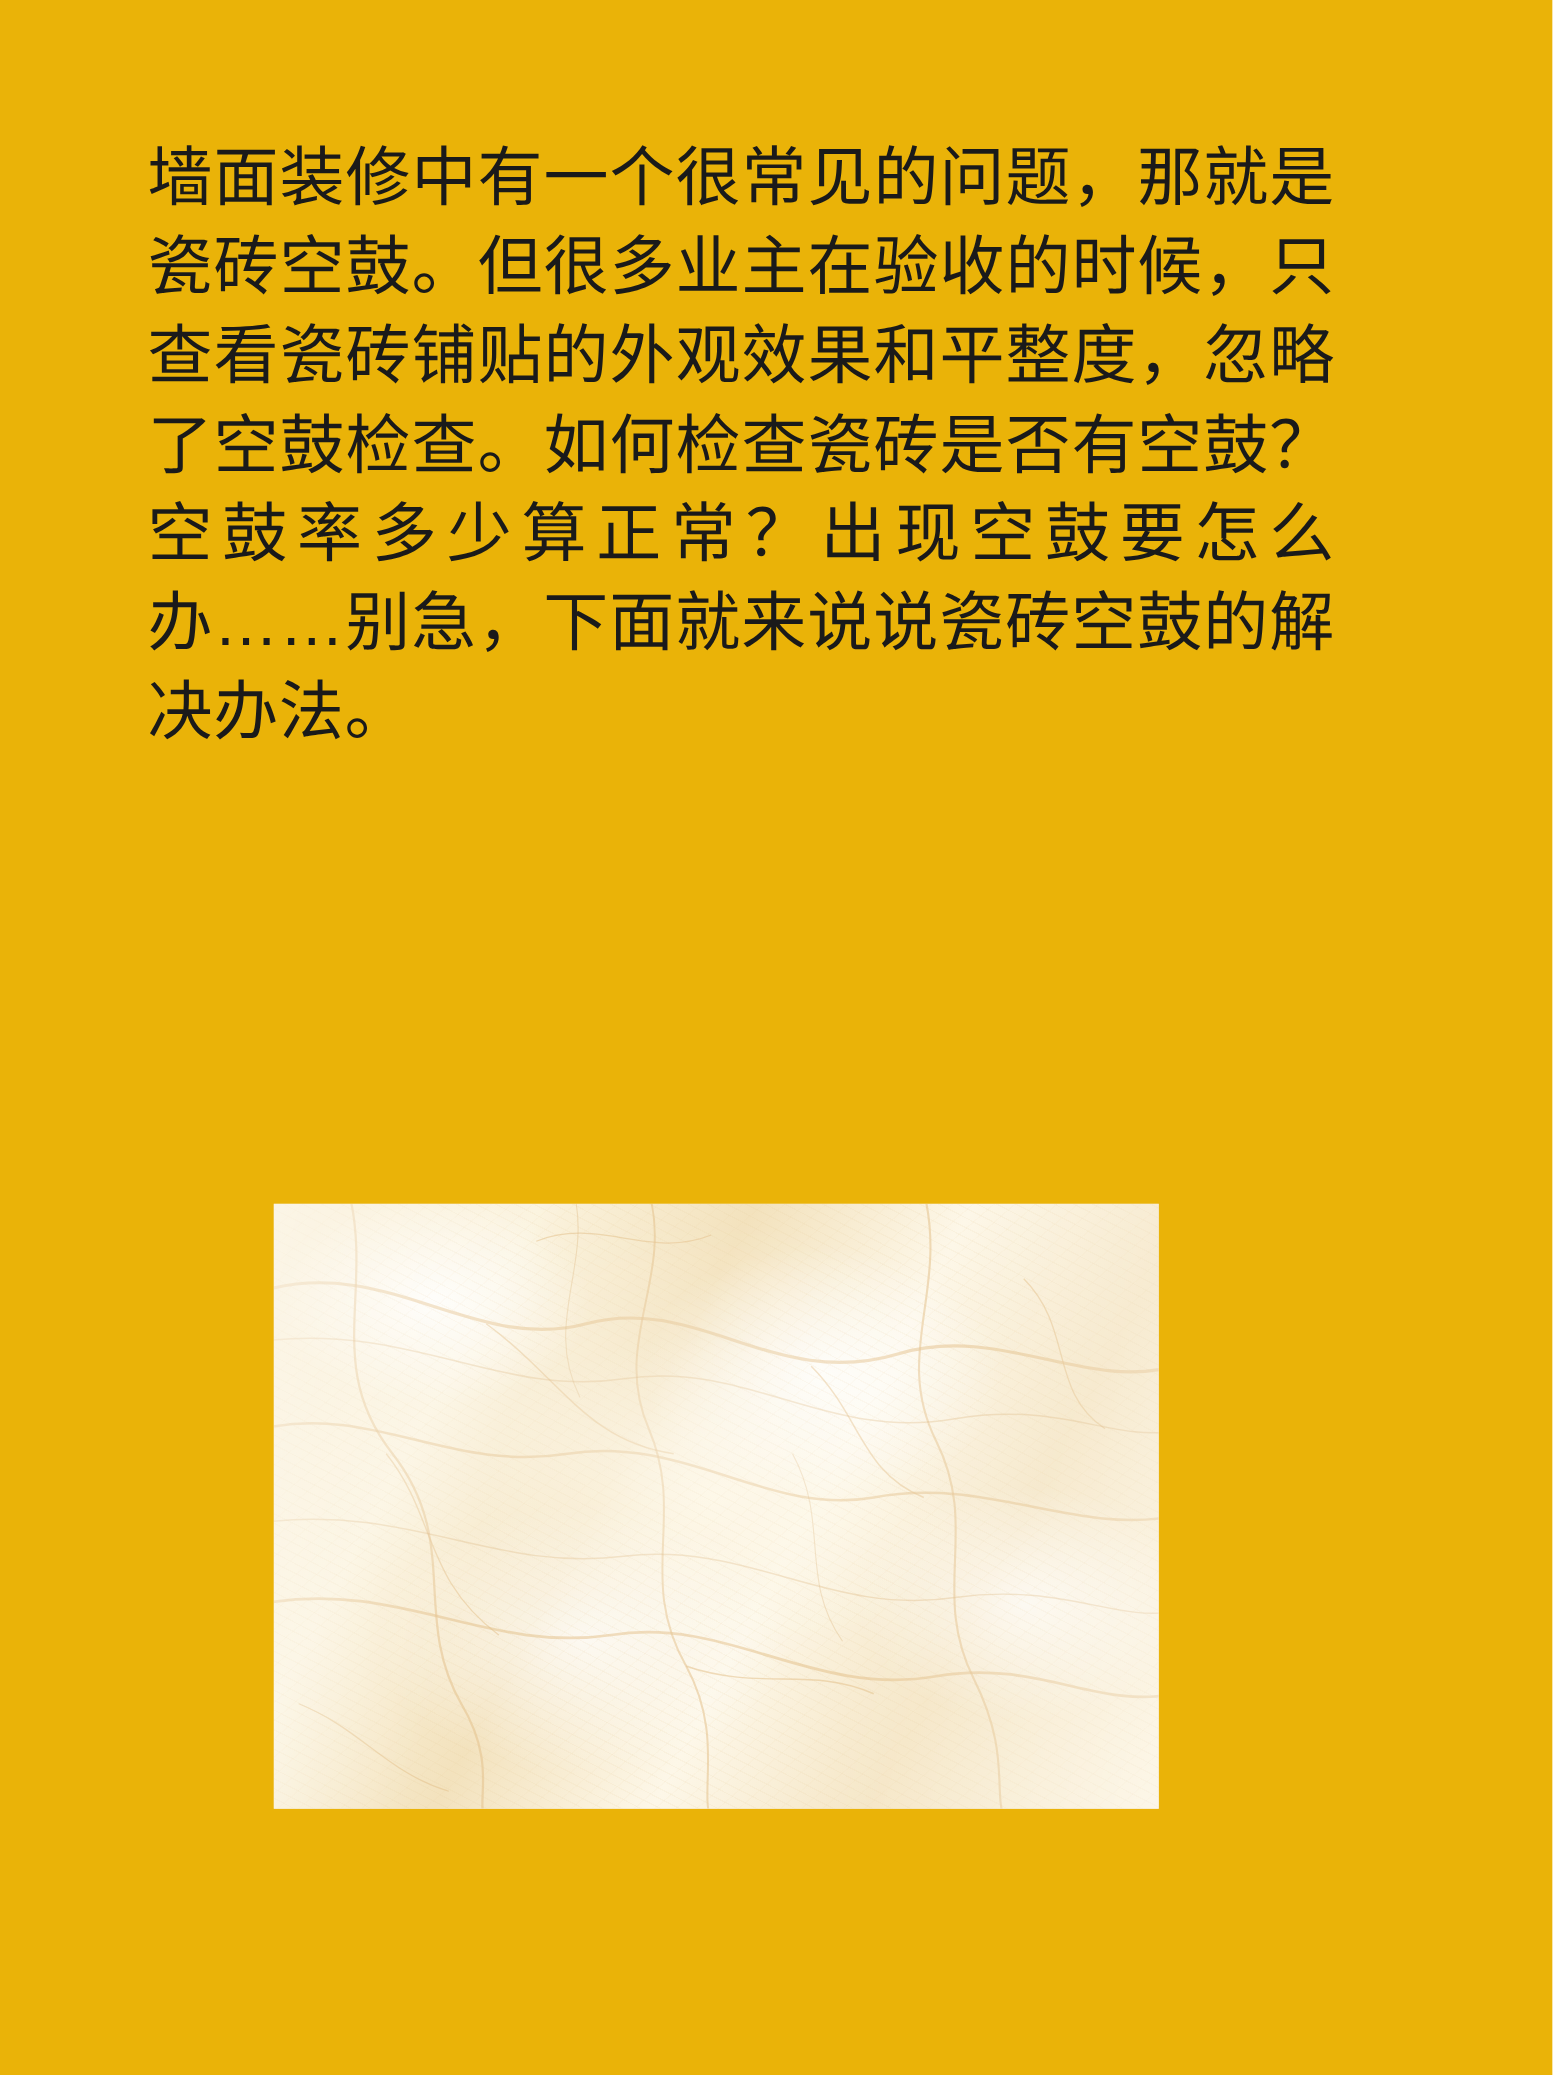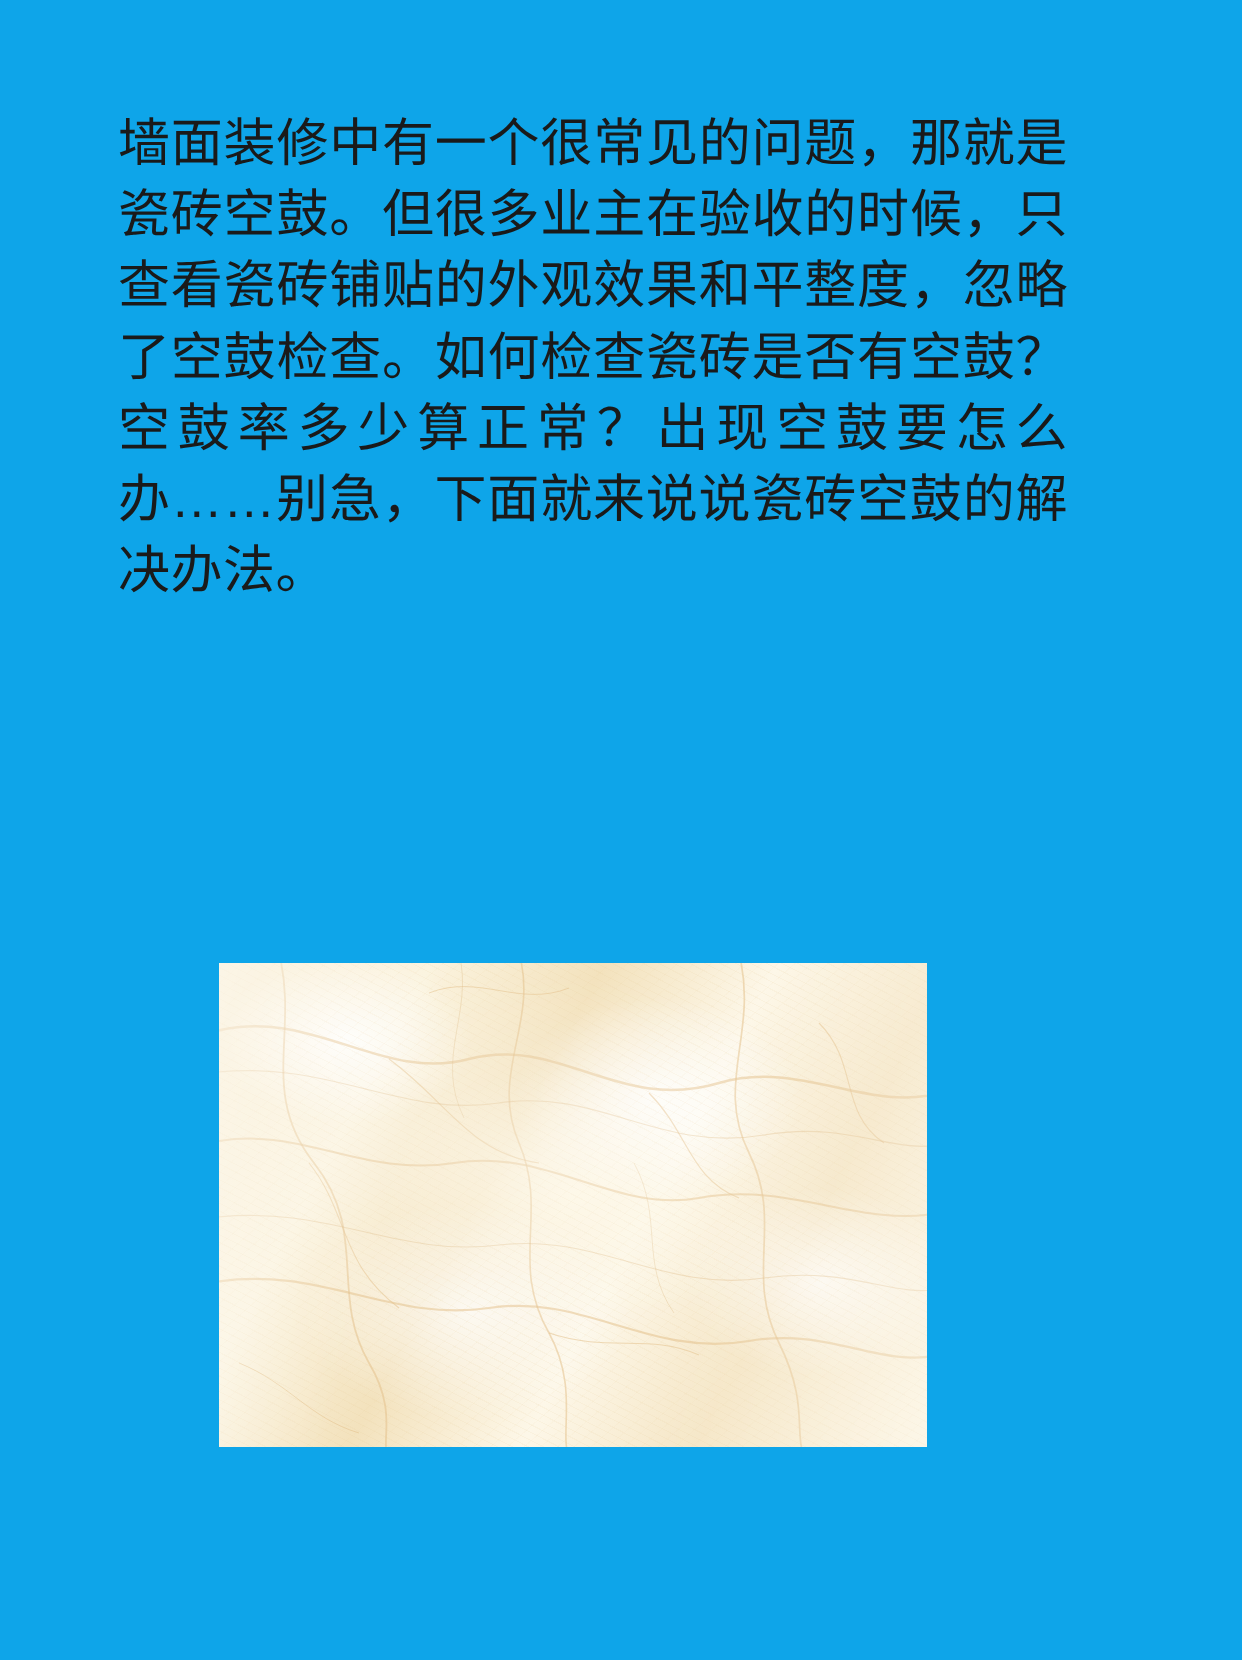--- a/index.html
+++ b/index.html
@@ -10,21 +10,21 @@
   body {
     width: 1242px;
     height: 1660px;
     position: relative;
     font-family: "Liberation Sans", "DejaVu Sans", sans-serif;
     overflow: hidden;
   }
   .page {
     position: absolute;
     inset: 0;
-    background: #0ea5e9;
+    background: #eab308;
   }
   .article-body {
     position: absolute;
     left: 118px;
     top: 108px;
     width: 950px;
   }
   .paragraph {
     font-size: 52px;
     line-height: 1.37;

